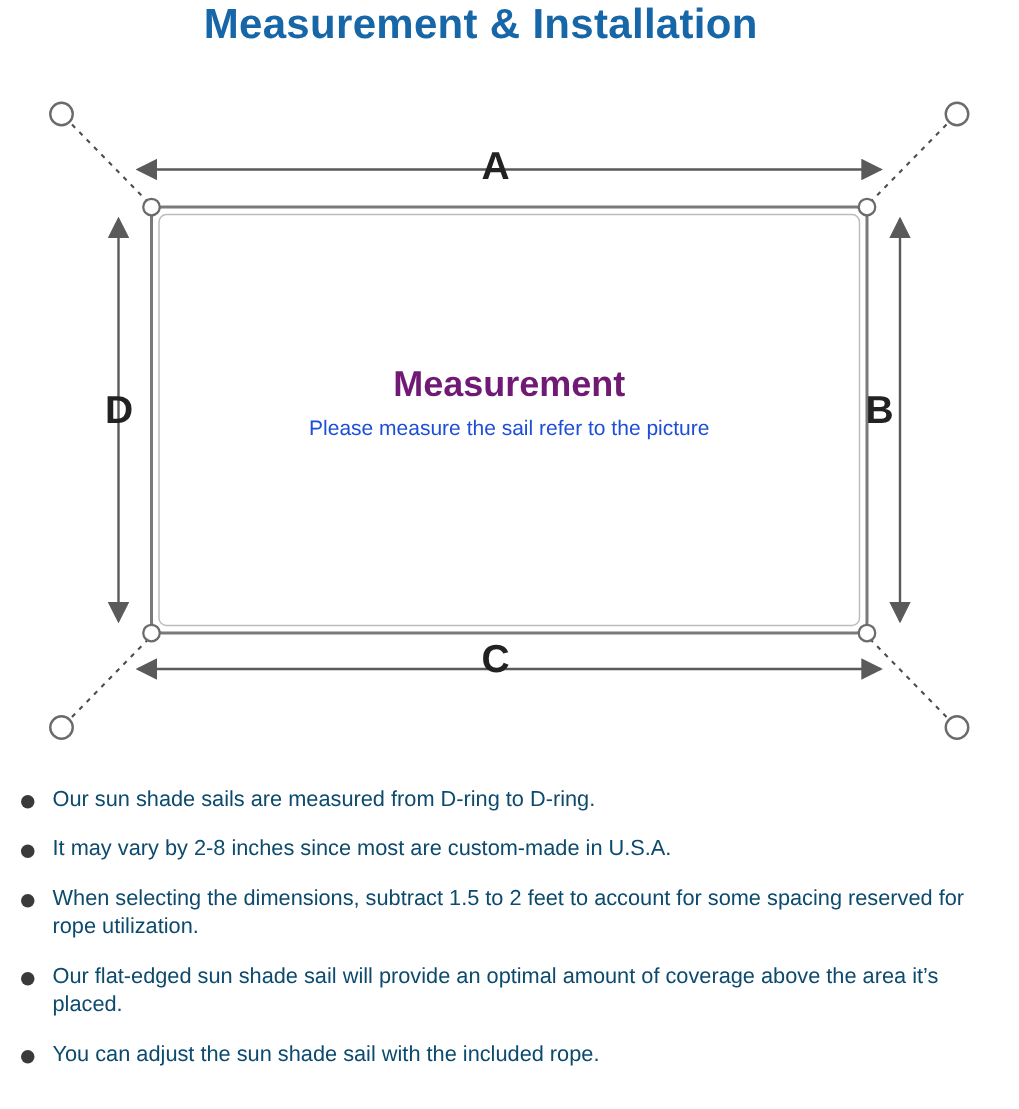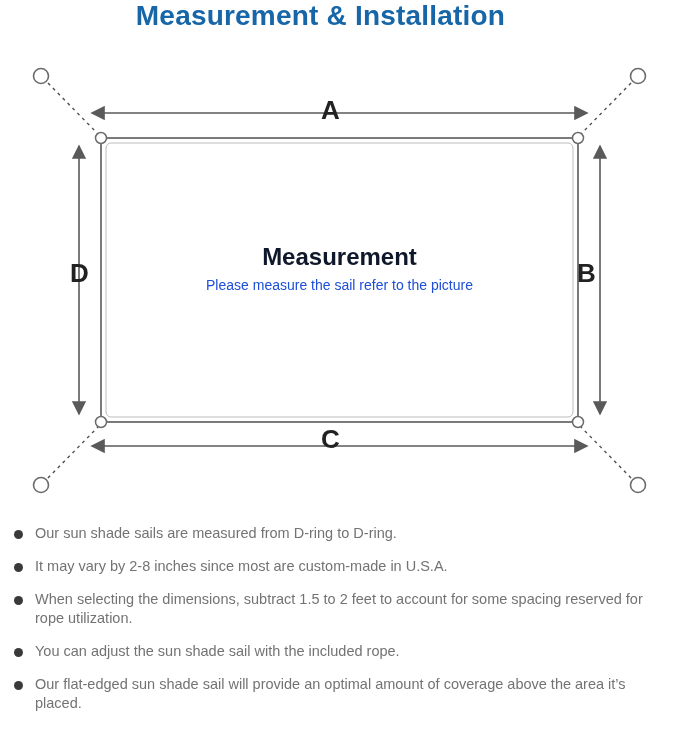--- a/index.html
+++ b/index.html
@@ -42,21 +42,21 @@
     position: absolute;
     left: 0;
     top: 196px;
     width: 679px;
     text-align: center;
     pointer-events: none;
   }
   #center-label .big {
     font-size: 24px;
     font-weight: bold;
-    color: #0f172a;
+    color: #701a75;
     line-height: 30px;
   }
   #center-label .small {
     font-size: 14px;
     color: #1d4ed8;
     line-height: 26px;
   }
   .dim-letter {
     position: absolute;
     font-size: 26px;
@@ -84,21 +84,21 @@
     width: 9px;
     height: 9px;
     border-radius: 50%;
     background: #3a3a3a;
     flex: 0 0 auto;
     margin: 6px 12px 0 4px;
   }
   .note-text {
     font-size: 14.5px;
     line-height: 19px;
-    color: #737373;
+    color: #0c4a6e;
   }
 </style>
 </head>
 <body>
 
 <div id="page">
 
   <div id="title">Measurement &amp; Installation</div>
 
   <div id="diagram">
@@ -155,21 +155,21 @@
     <div class="note">
       <span class="bullet"></span>
       <span class="note-text">It may vary by 2-8 inches since most are custom-made in U.S.A.</span>
     </div>
     <div class="note">
       <span class="bullet"></span>
       <span class="note-text">When selecting the dimensions, subtract 1.5 to 2 feet to account for some spacing reserved for rope utilization.</span>
     </div>
     <div class="note">
       <span class="bullet"></span>
-      <span class="note-text">You can adjust the sun shade sail with the included rope.</span>
+      <span class="note-text">Our flat-edged sun shade sail will provide an optimal amount of coverage above the area it’s placed.</span>
     </div>
     <div class="note">
       <span class="bullet"></span>
-      <span class="note-text">Our flat-edged sun shade sail will provide an optimal amount of coverage above the area it’s placed.</span>
+      <span class="note-text">You can adjust the sun shade sail with the included rope.</span>
     </div>
   </div>
 
 </div>
 
 </body></html>

